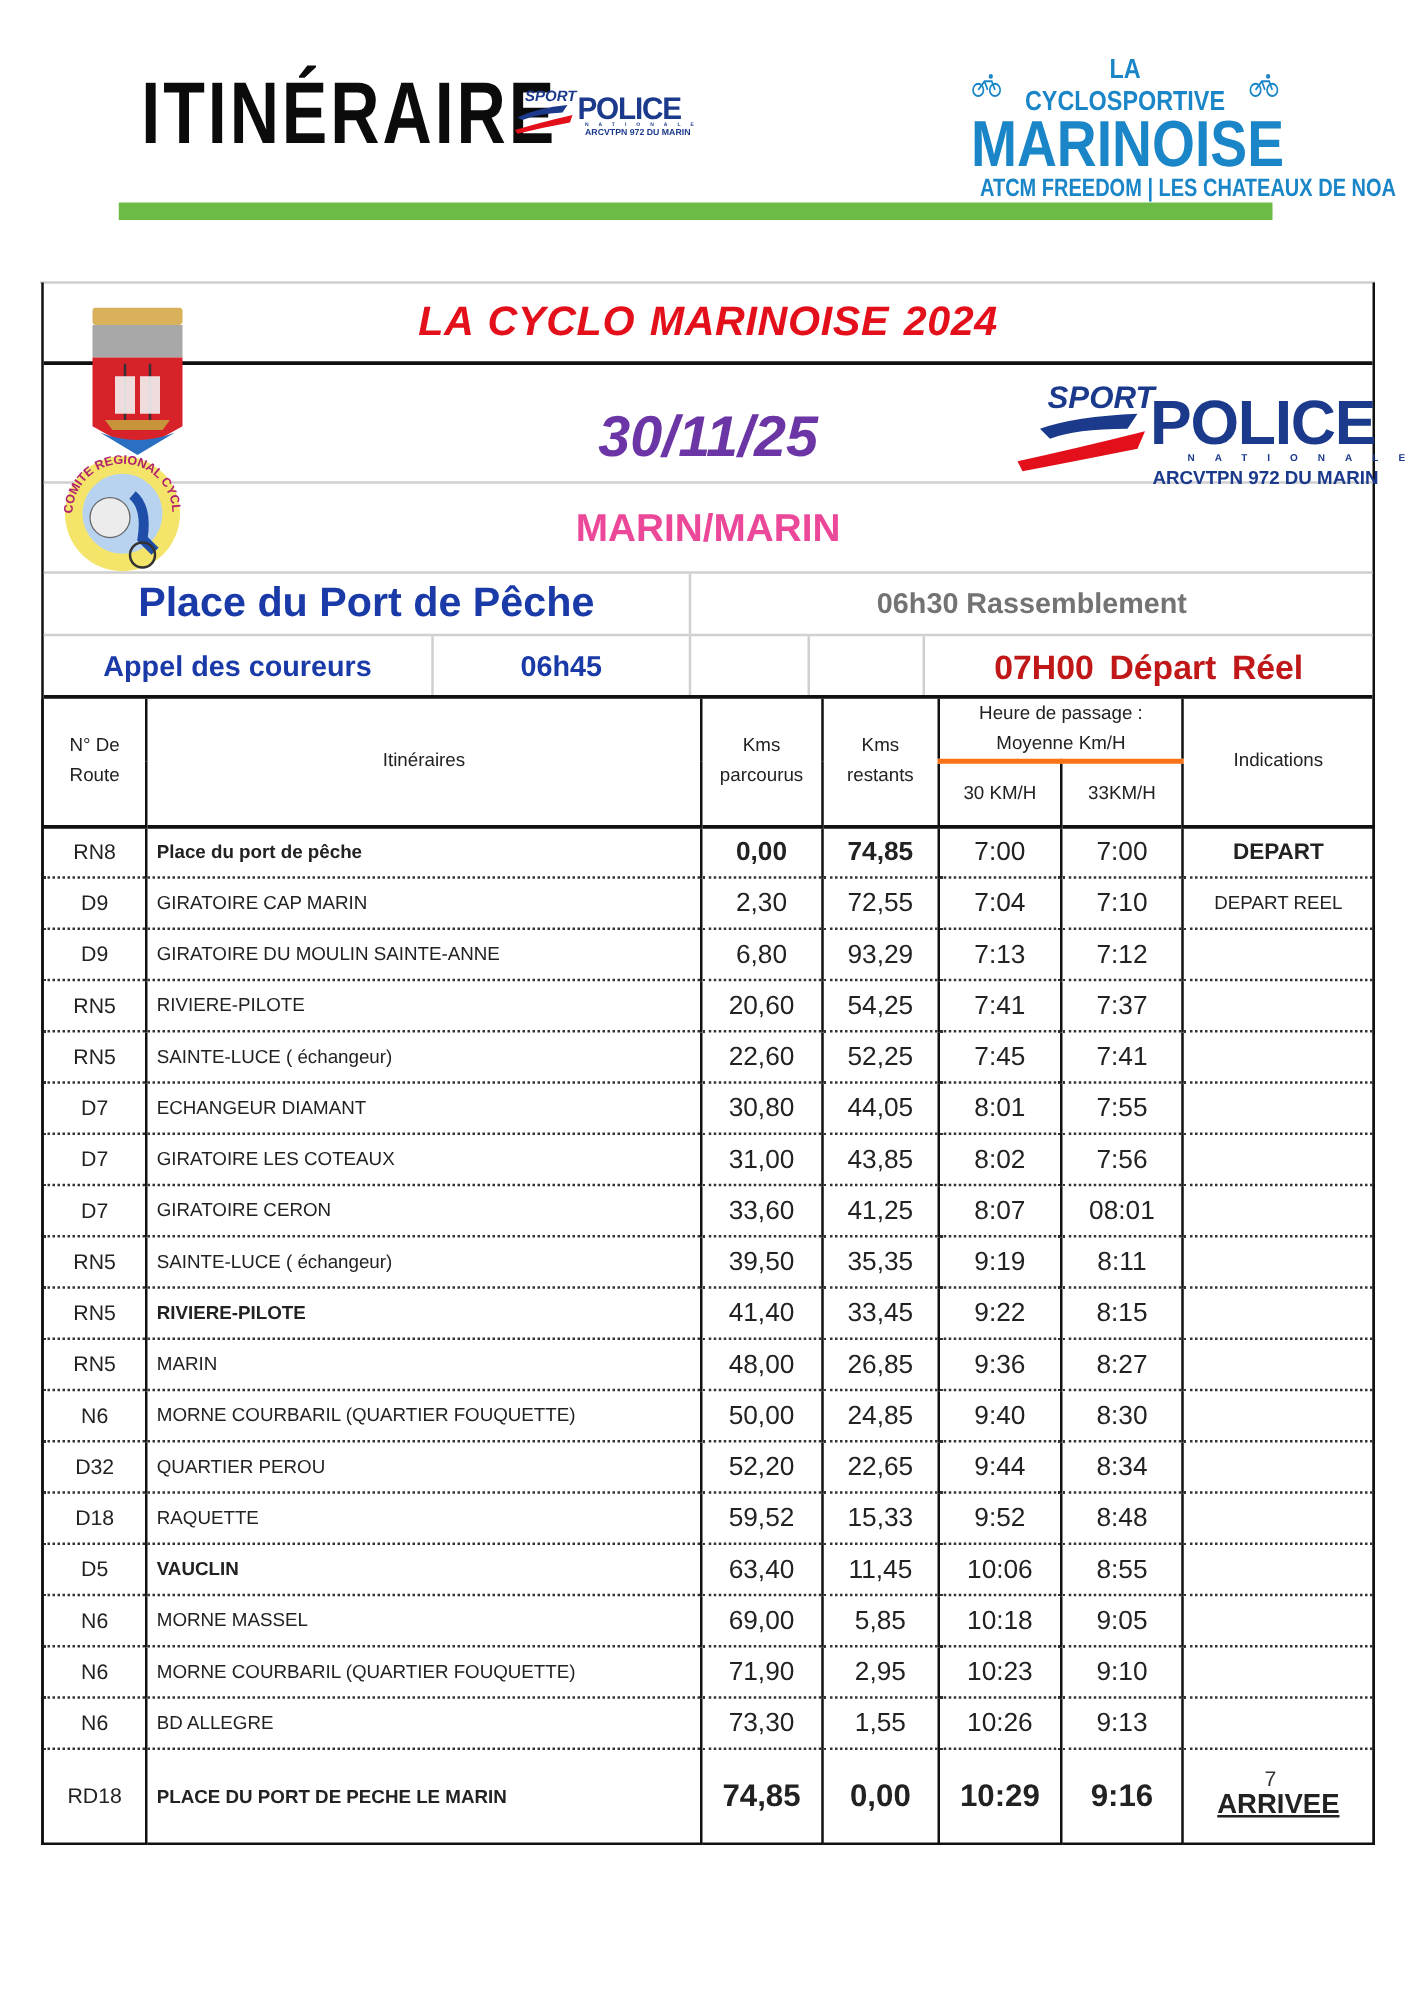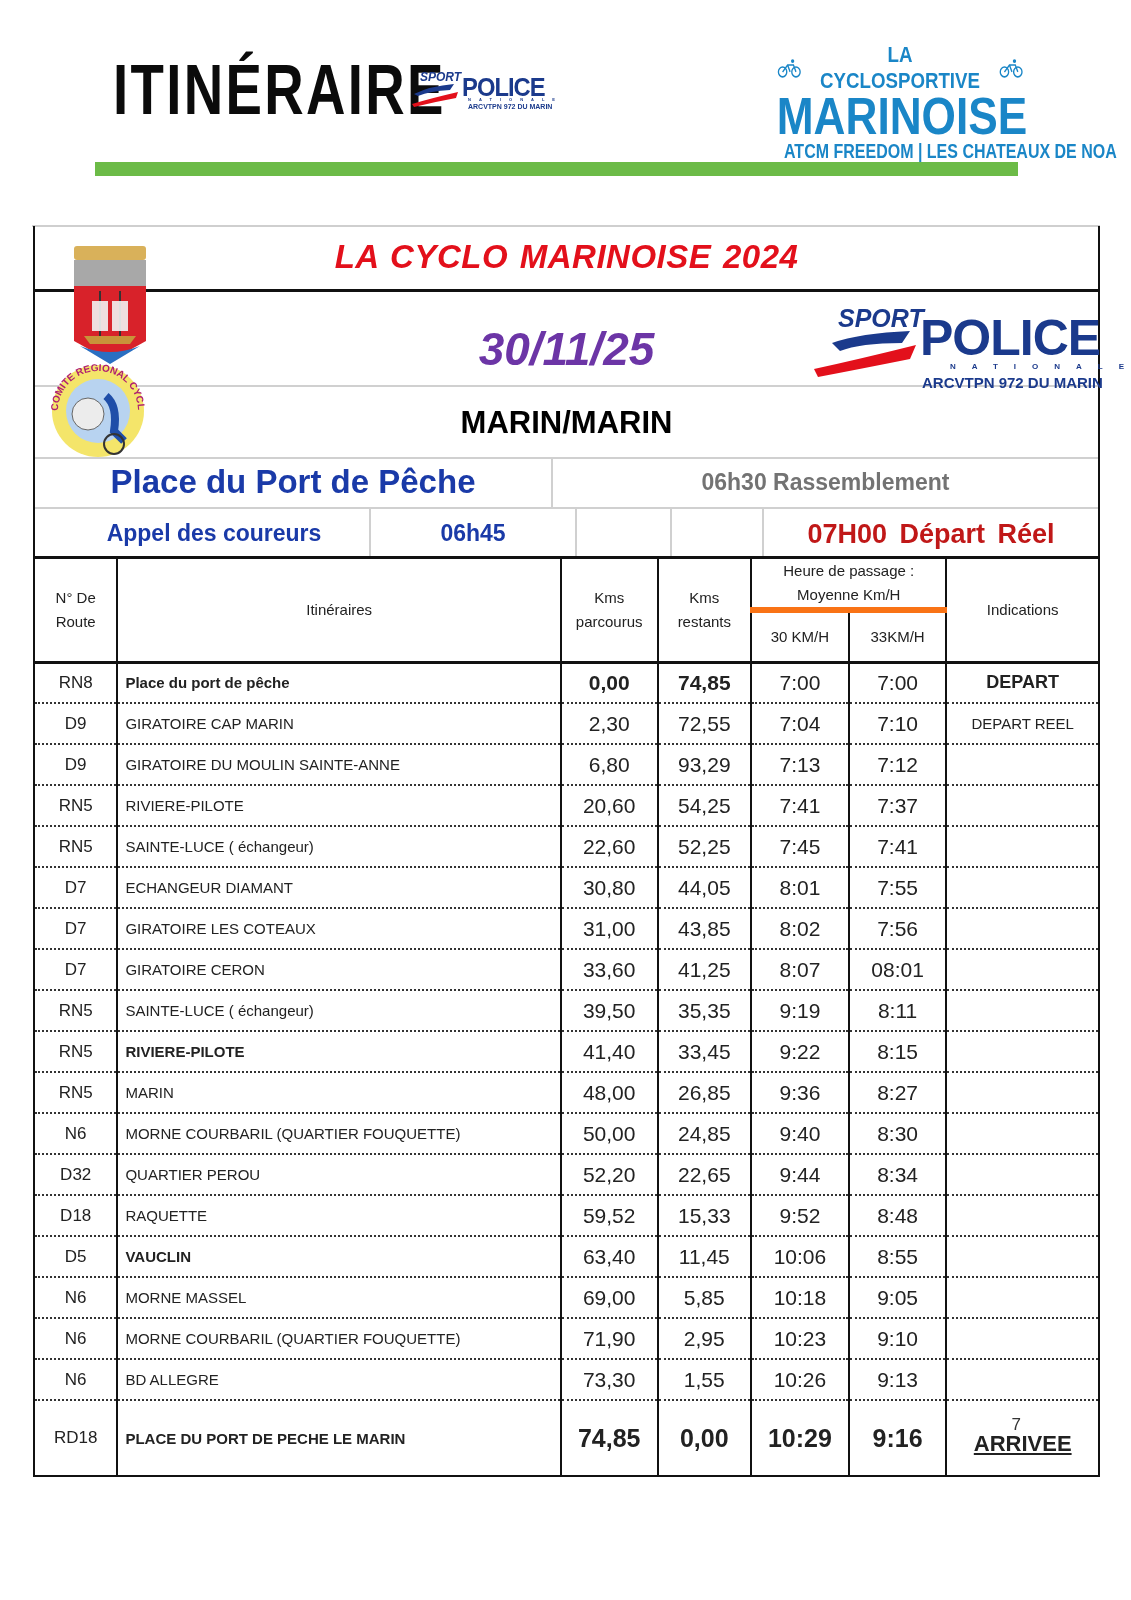--- a/index.html
+++ b/index.html
@@ -47,45 +47,45 @@
   .date { position: absolute; left: 0; right: 0; top: 30px; text-align: center; color: #6c35a6; font-weight: 700; font-style: italic; font-size: 46px; }
 
   .logo-big { left: 775px; top: 12px; width: 290px; height: 80px; }
   .logo-big .sport { left: 28px; top: 0px; font-size: 25px; }
   .logo-big .police { left: 110px; top: 5px; font-size: 50px; }
   .logo-big .nationale { left: 140px; top: 58px; font-size: 8px; letter-spacing: 16px; }
   .logo-big .arc { left: 112px; top: 70px; font-size: 15px; }
   .logo-big svg { position: absolute; left: 0; top: 25px; }
 
   .row-marin { height: 72px; border-bottom: 2px solid #d0d0d0; position: relative; }
-  .marin { position: absolute; left: 0; right: 0; top: 18px; text-align: center; font-weight: 700; font-size: 31px; color: #000000; }
+  .marin { position: absolute; left: 0; right: 0; top: 18px; text-align: center; font-weight: 700; font-size: 31px; color: #ec4899; }
 
   .row-cyclo { height: 40px; border-bottom: 2px solid #d0d0d0; position: relative; }
   .cyclo { position: absolute; left: 0; right: 0; top: 2px; text-align: center; color: #6c35a6; font-weight: 700; font-size: 30px; }
 
   .row-place { height: 50px; border-bottom: 2px solid #d0d0d0; display: flex; }
   .place { width: 518px; text-align: center; color: #1a3aa8; font-weight: 700; font-size: 33px; line-height: 46px; border-right: 2px solid #d0d0d0; }
   .rassemb { flex: 1; text-align: center; color: #737373; font-weight: 700; font-size: 23px; line-height: 46px; }
 
-  .row-appel { height: 50px; display: flex; border-bottom: 3px solid #111; padding-left: 24px; }
+  .row-appel { height: 50px; display: flex; border-bottom: 3px solid #111; }
   .appel { width: 312px; text-align: center; color: #1a3aa8; font-weight: 700; font-size: 23px; line-height: 48px; border-right: 2px solid #d0d0d0; }
   .appel-time { width: 206px; text-align: center; color: #1a3aa8; font-weight: 700; font-size: 23px; line-height: 48px; border-right: 2px solid #d0d0d0; }
   .blank1 { width: 95px; border-right: 2px solid #d0d0d0; }
   .blank2 { width: 92px; border-right: 2px solid #d0d0d0; }
   .depart-reel { flex: 1; text-align: center; color: #c01818; font-weight: 700; font-size: 27px; line-height: 50px; word-spacing: 5px; }
 
   .logos-left { position: absolute; left: 40px; top: 246px; width: 120px; height: 215px; }
 
   
   table.itin { width: 1067px; border-collapse: collapse; table-layout: fixed; margin-left: -2px; }
   table.itin th, table.itin td { border-left: 2px solid #111; border-right: 2px solid #111; }
   table.itin th { font-weight: 400; font-size: 15px; color: #222; text-align: center; vertical-align: middle; line-height: 24px; }
   .thead-row1 th { height: 50px; }
   .thead-row2 th { height: 52px; }
-  .thead-row1 .span-head { border-bottom: 6px solid #f97316; height: 32px; }
+  .thead-row1 .span-head { border-bottom: 4px solid #f97316; height: 32px; }
   thead tr:last-child th { border-bottom: 3px solid #111; }
   .thead-row1 th.rs { border-bottom: 3px solid #111; }
 
   table.itin td { height: 41px; border-bottom: 2px dotted #333; vertical-align: middle; }
   td.c-route { text-align: center; font-size: 17px; color: #222; }
   td.c-name { padding-left: 7px; font-size: 15px; color: #222; white-space: nowrap; }
   td.c-num { text-align: center; font-size: 21px; color: #222; }
   td.c-ind { text-align: center; font-size: 15px; color: #222; }
   tr.bold-name td.c-name { font-weight: 700; }
   tr.first td.c-num.b { font-weight: 700; }

